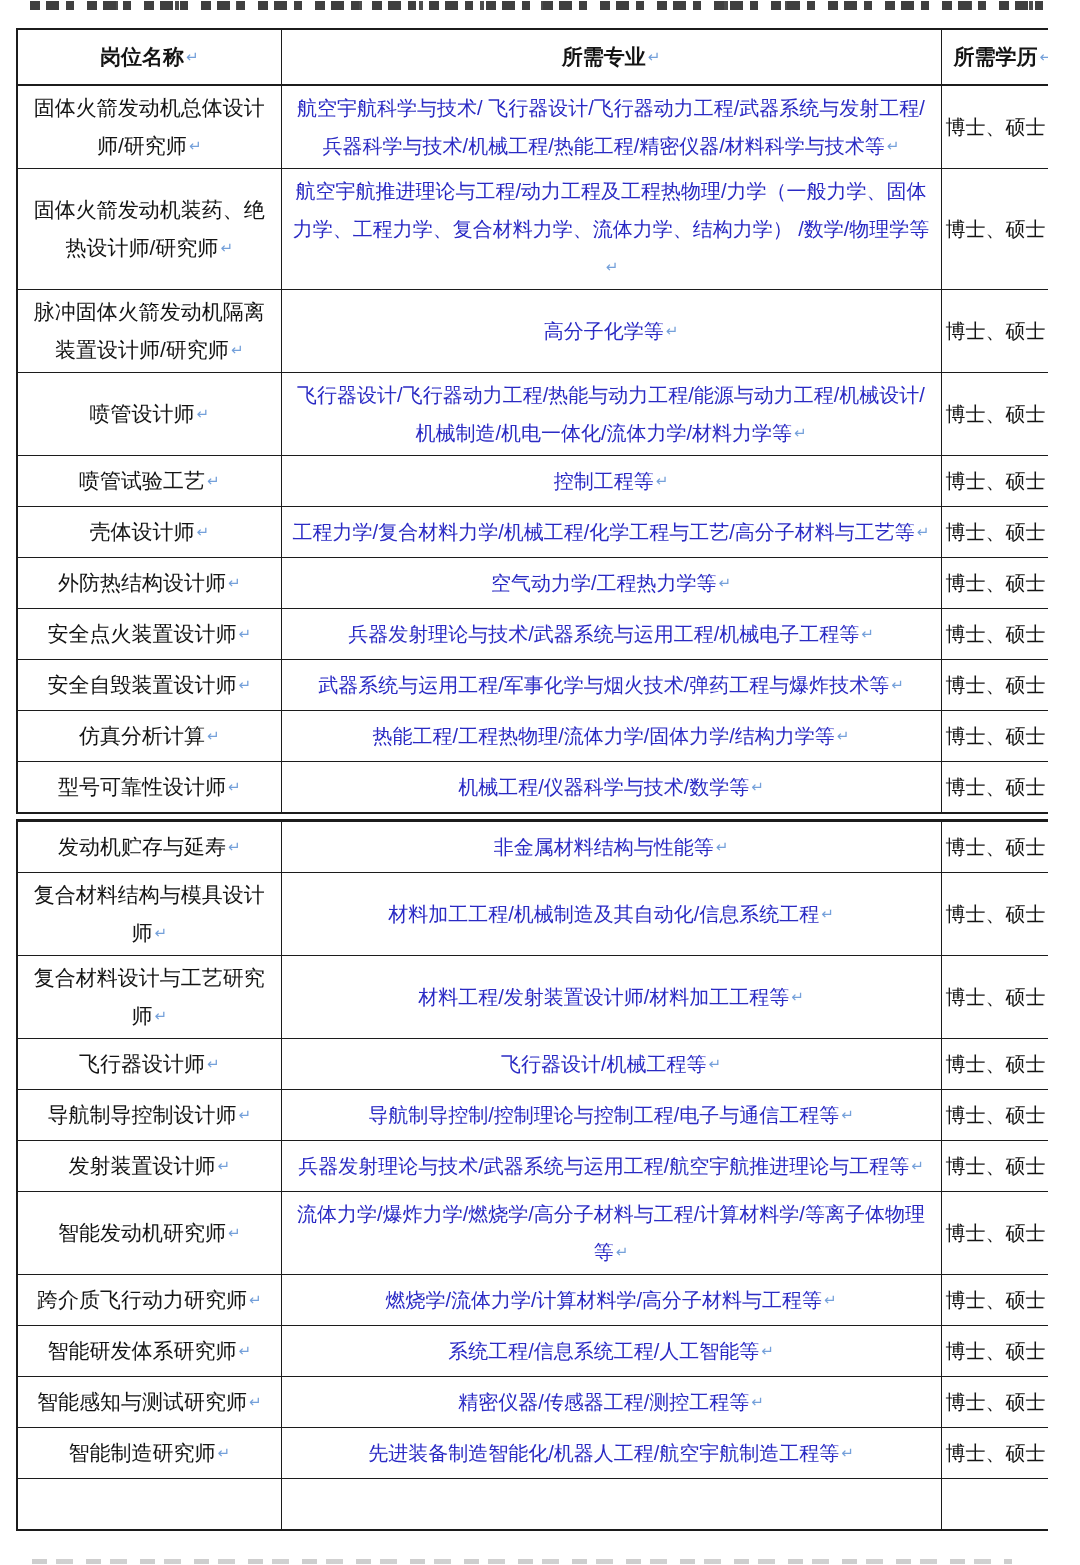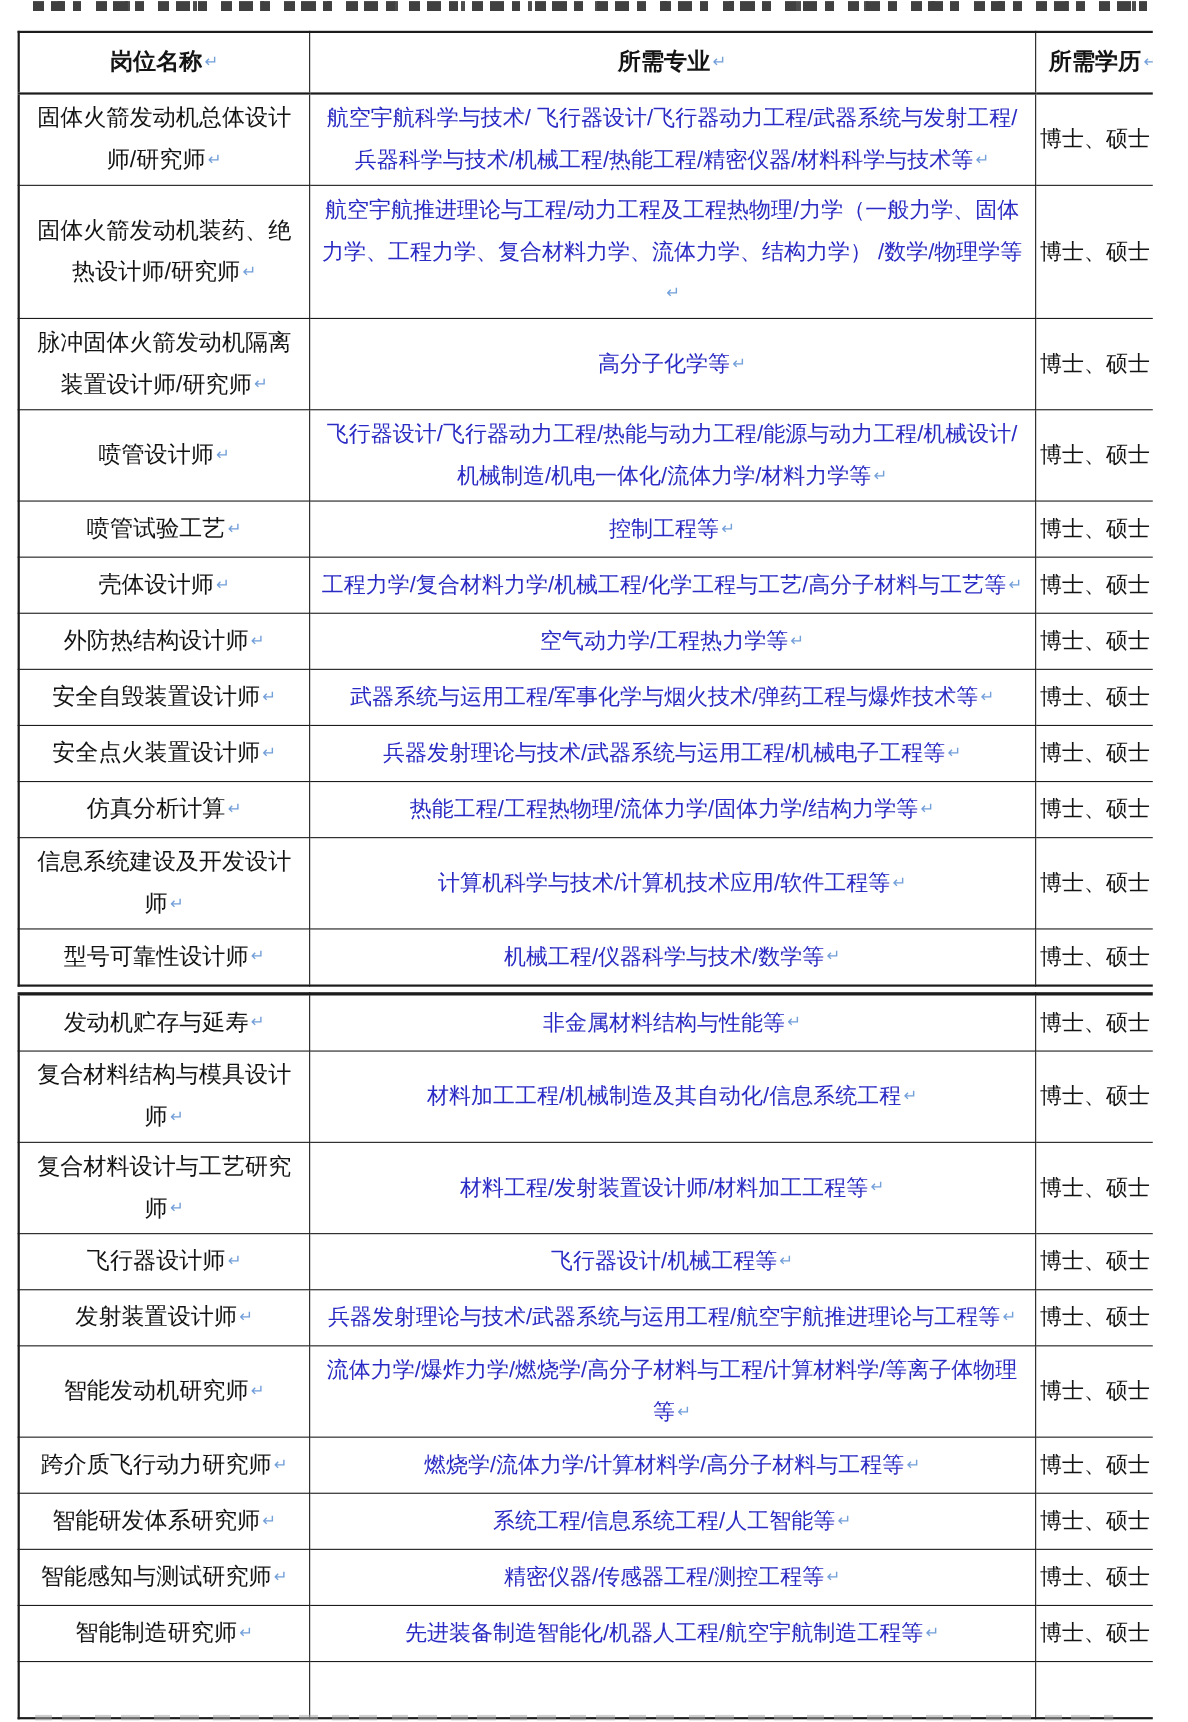--- a/index.html
+++ b/index.html
@@ -129,42 +129,37 @@
     <td class="deg"><span class="txt t-deg">博士、硕士</span><span class="eol">↵</span></td>
   </tr>
 
   <tr>
     <td class="pos"><span class="txt t-pos">外防热结构设计师</span><span class="eol">↵</span></td>
     <td class="maj"><span class="txt t-maj">空气动力学/工程热力学等</span><span class="eol">↵</span></td>
     <td class="deg"><span class="txt t-deg">博士、硕士</span><span class="eol">↵</span></td>
   </tr>
 
   <tr>
+    <td class="pos"><span class="txt t-pos">安全点火装置设计师</span><span class="eol">↵</span></td>
+    <td class="maj"><span class="txt t-maj">兵器发射理论与技术/武器系统与运用工程/机械电子工程等</span><span class="eol">↵</span></td>
+    <td class="deg"><span class="txt t-deg">博士、硕士</span><span class="eol">↵</span></td>
+  </tr>
+
+  <tr>
     <td class="pos"><span class="txt t-pos">安全自毁装置设计师</span><span class="eol">↵</span></td>
     <td class="maj"><span class="txt t-maj">武器系统与运用工程/军事化学与烟火技术/弹药工程与爆炸技术等</span><span class="eol">↵</span></td>
     <td class="deg"><span class="txt t-deg">博士、硕士</span><span class="eol">↵</span></td>
   </tr>
 
   <tr>
-    <td class="pos"><span class="txt t-pos">安全点火装置设计师</span><span class="eol">↵</span></td>
-    <td class="maj"><span class="txt t-maj">兵器发射理论与技术/武器系统与运用工程/机械电子工程等</span><span class="eol">↵</span></td>
-    <td class="deg"><span class="txt t-deg">博士、硕士</span><span class="eol">↵</span></td>
-  </tr>
-
-  <tr>
     <td class="pos"><span class="txt t-pos">仿真分析计算</span><span class="eol">↵</span></td>
     <td class="maj"><span class="txt t-maj">热能工程/工程热物理/流体力学/固体力学/结构力学等</span><span class="eol">↵</span></td>
     <td class="deg"><span class="txt t-deg">博士、硕士</span><span class="eol">↵</span></td>
   </tr>
 
-  <tr>
-    <td class="pos"><span class="txt t-pos">信息系统建设及开发设计师</span><span class="eol">↵</span></td>
-    <td class="maj"><span class="txt t-maj">计算机科学与技术/计算机技术应用/软件工程等</span><span class="eol">↵</span></td>
-    <td class="deg"><span class="txt t-deg">博士、硕士</span><span class="eol">↵</span></td>
-  </tr>
 
   <tr>
     <td class="pos"><span class="txt t-pos">型号可靠性设计师</span><span class="eol">↵</span></td>
     <td class="maj"><span class="txt t-maj">机械工程/仪器科学与技术/数学等</span><span class="eol">↵</span></td>
     <td class="deg"><span class="txt t-deg">博士、硕士</span><span class="eol">↵</span></td>
   </tr>
 </tbody>
   </table>
 
   <table class="tbl-2">
@@ -191,20 +186,25 @@
     <td class="maj"><span class="txt t-maj">材料工程/发射装置设计师/材料加工工程等</span><span class="eol">↵</span></td>
     <td class="deg"><span class="txt t-deg">博士、硕士</span><span class="eol">↵</span></td>
   </tr>
 
   <tr>
     <td class="pos"><span class="txt t-pos">飞行器设计师</span><span class="eol">↵</span></td>
     <td class="maj"><span class="txt t-maj">飞行器设计/机械工程等</span><span class="eol">↵</span></td>
     <td class="deg"><span class="txt t-deg">博士、硕士</span><span class="eol">↵</span></td>
   </tr>
 
+  <tr>
+    <td class="pos"><span class="txt t-pos">导航制导控制设计师</span><span class="eol">↵</span></td>
+    <td class="maj"><span class="txt t-maj">导航制导控制/控制理论与控制工程/电子与通信工程等</span><span class="eol">↵</span></td>
+    <td class="deg"><span class="txt t-deg">博士、硕士</span><span class="eol">↵</span></td>
+  </tr>
 
   <tr>
     <td class="pos"><span class="txt t-pos">发射装置设计师</span><span class="eol">↵</span></td>
     <td class="maj"><span class="txt t-maj">兵器发射理论与技术/武器系统与运用工程/航空宇航推进理论与工程等</span><span class="eol">↵</span></td>
     <td class="deg"><span class="txt t-deg">博士、硕士</span><span class="eol">↵</span></td>
   </tr>
 
   <tr>
     <td class="pos"><span class="txt t-pos">智能发动机研究师</span><span class="eol">↵</span></td>
     <td class="maj"><span class="txt t-maj">流体力学/爆炸力学/燃烧学/高分子材料与工程/计算材料学/等离子体物理等</span><span class="eol">↵</span></td>

